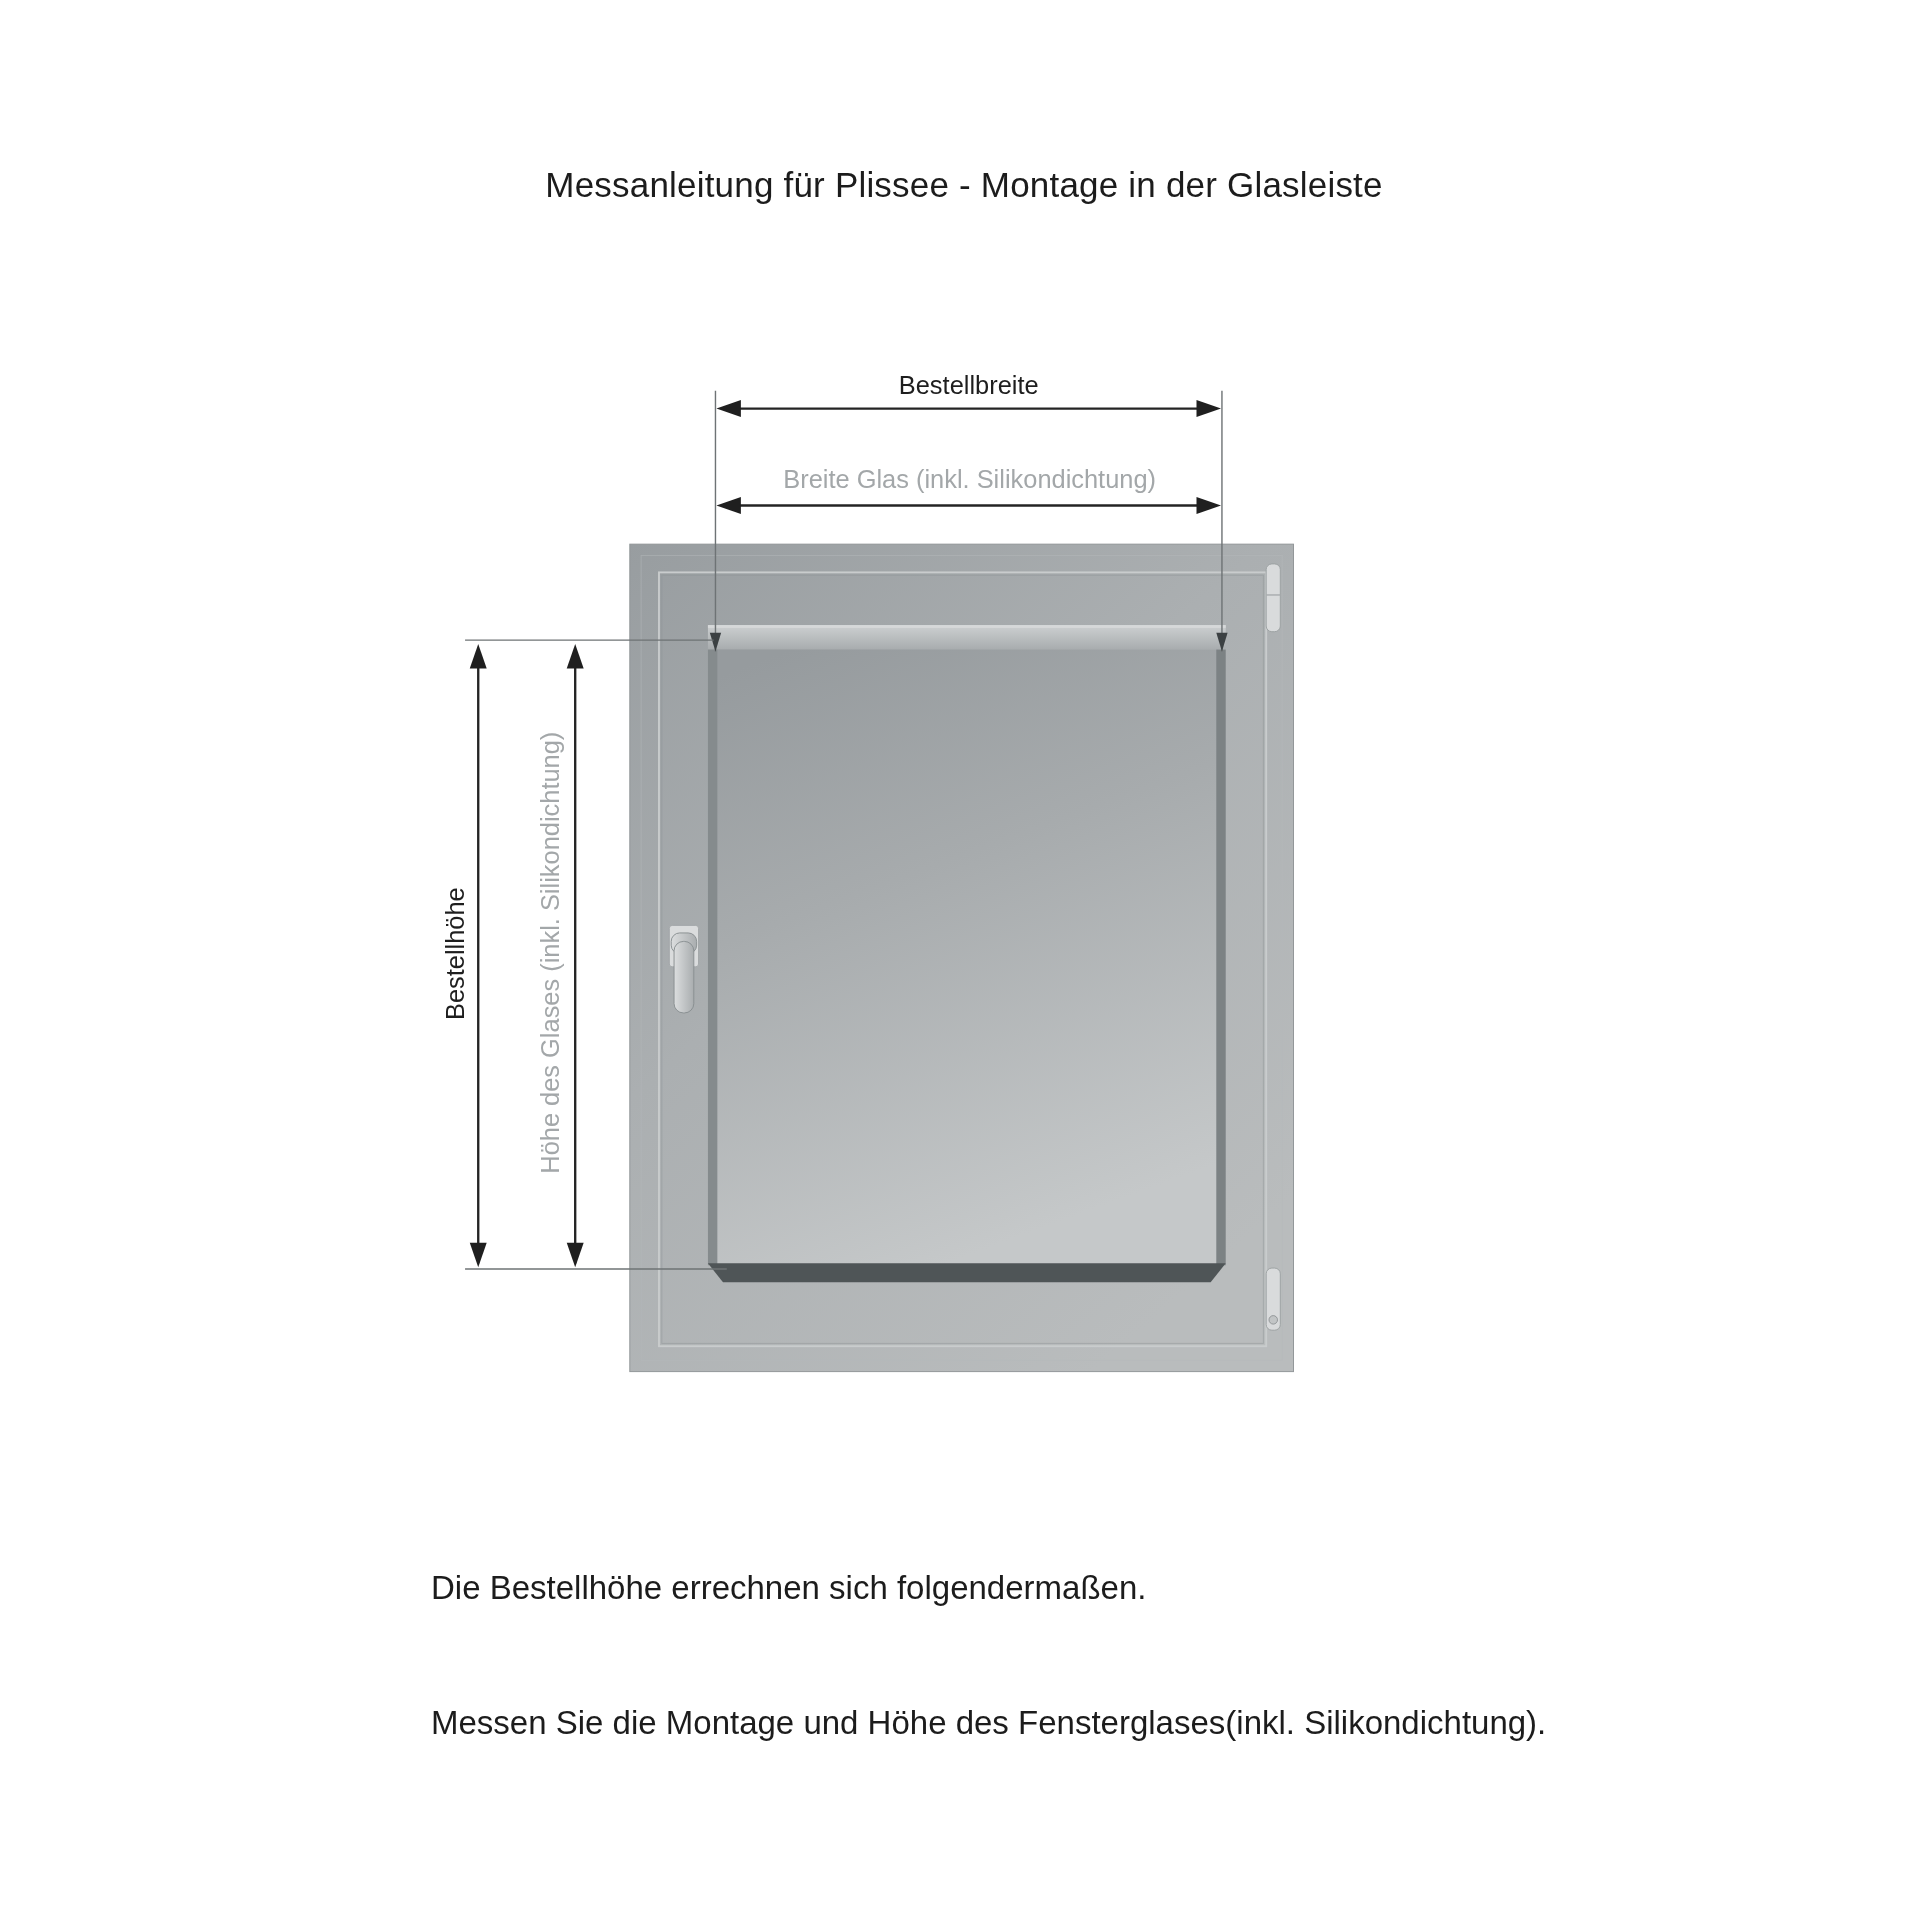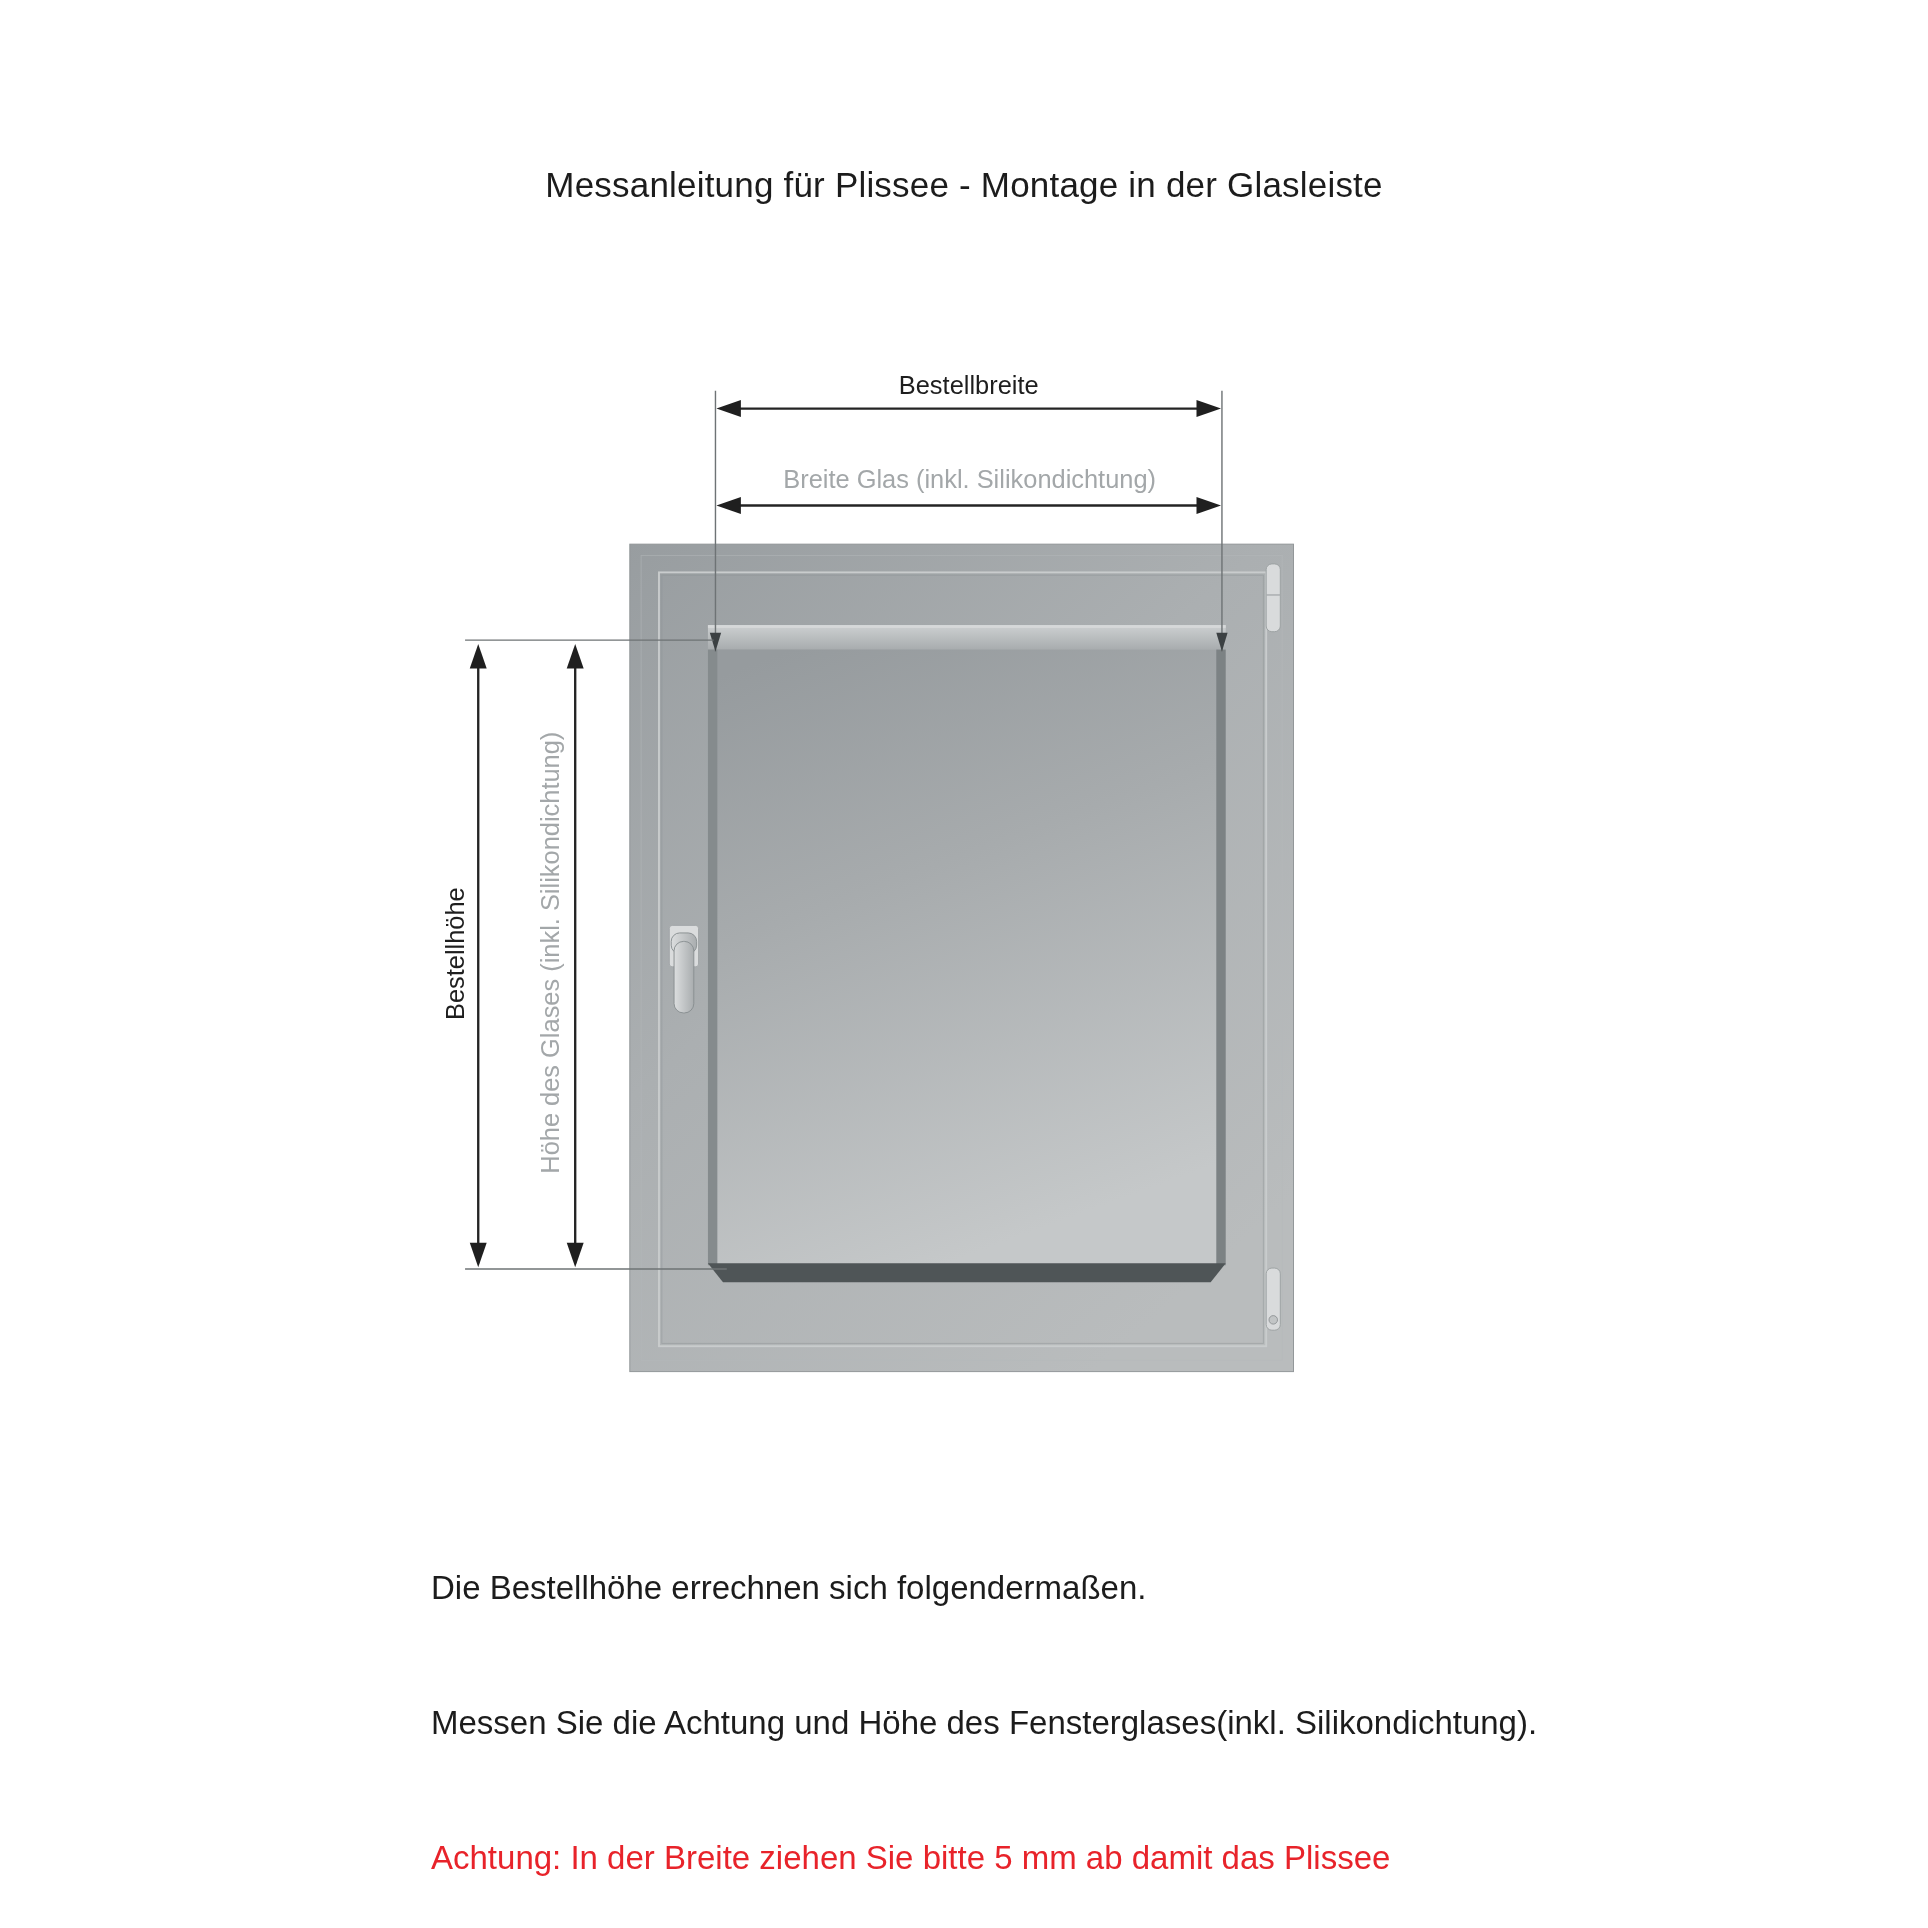--- a/index.html
+++ b/index.html
@@ -136,20 +136,19 @@
     <g>
       <line x1="611" y1="690" x2="611" y2="1342" stroke="#242424" stroke-width="2.5"></line>
       <polygon points="611,684 602,710 620,710" fill="#1f1f1f"></polygon>
       <polygon points="611,1346 602,1320 620,1320" fill="#1f1f1f"></polygon>
     </g>
     <text transform="rotate(-90 584 1012)" x="584" y="1012" text-anchor="middle" dominant-baseline="central" class="dim-label-gray">Höhe des Glases (inkl. Silikondichtung)</text>
   </svg>
 
   <div class="instructions">
     <div class="instr-line">Die Bestellhöhe errechnen sich folgendermaßen.</div>
-    <div class="instr-line">Messen Sie die Achtung und Höhe des Fensterglases(inkl. Silikondichtung).</div>
-    <div class="warning-line">Achtung: In der Breite ziehen Sie bitte 5 mm ab damit das Plissee</div>
+    <div class="instr-line">Messen Sie die Montage und Höhe des Fensterglases(inkl. Silikondichtung).</div>
     
     
   </div>
 
 </div>
 
 
 </body></html>

